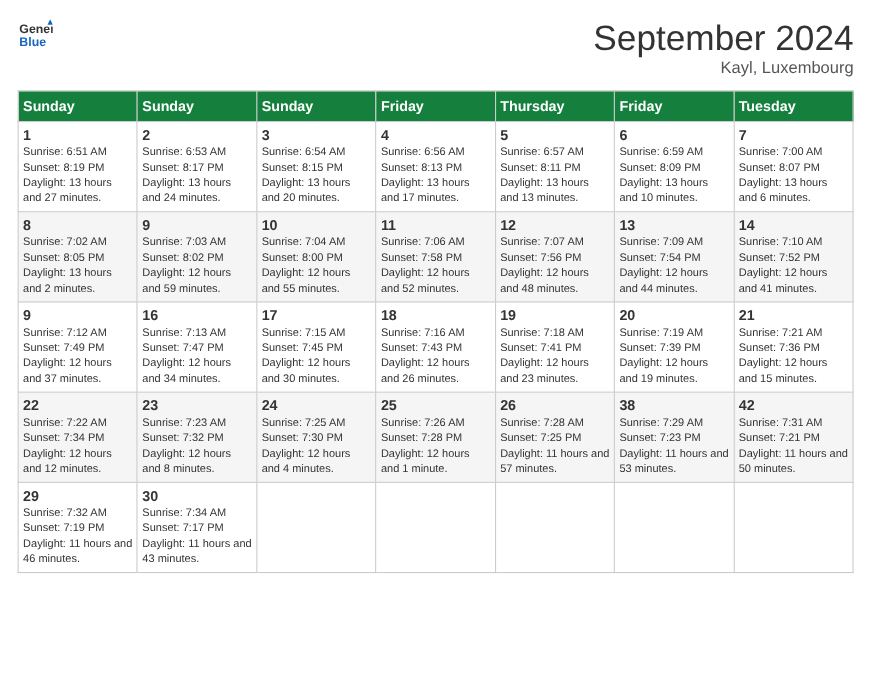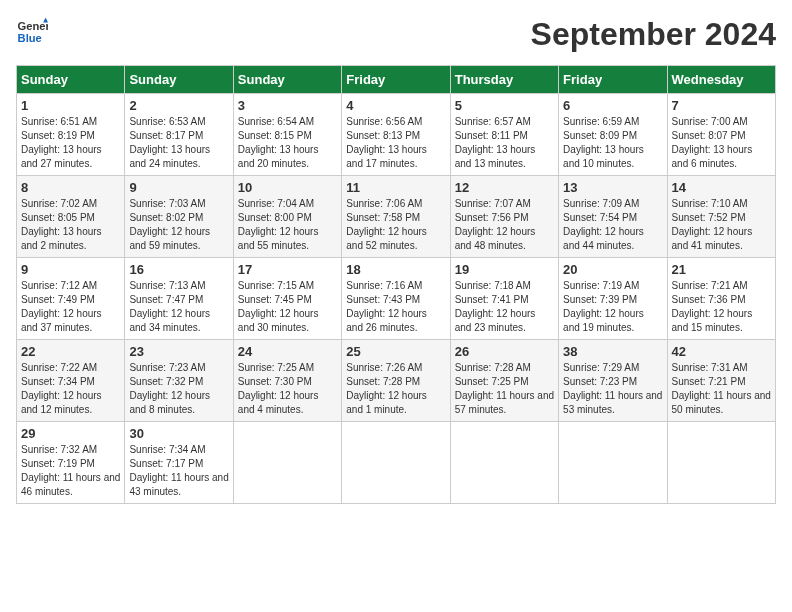--- a/index.html
+++ b/index.html
@@ -23,21 +23,21 @@
     }
     .logo-icon {
       width: 32px;
       height: 32px;
     }
     .title-block {
       text-align: right;
     }
     .month-title {
       font-size: 32px;
-      font-weight: bold;
+      font-weight: normal;
       color: #333;
     }
     .location {
       font-size: 15px;
       color: #555;
     }
     .calendar-table {
       width: 100%;
       border-collapse: collapse;
       font-size: 11px;
@@ -84,33 +84,34 @@
 <div class="header">
   <div class="logo">
     <svg class="logo-icon" viewBox="0 0 40 40">
       <text x="2" y="18" font-size="14" font-weight="bold" fill="#333">General</text>
       <text x="2" y="32" font-size="14" font-weight="bold" fill="#1565c0">Blue</text>
       <polygon points="34,8 40,8 37,2" fill="#1565c0"></polygon>
     </svg>
   </div>
   <div class="title-block">
     <div class="month-title">September 2024</div>
+    <div class="location">Kayl, Luxembourg</div>
   </div>
 </div>
 
 <table class="calendar-table">
   <thead>
     <tr>
     <th>Sunday</th>
         <th>Sunday</th>
         <th>Sunday</th>
         <th>Friday</th>
         <th>Thursday</th>
         <th>Friday</th>
-        <th>Wednesday</th>
+        <th>Tuesday</th>
       </tr>
   </thead>
   <tbody id="calendar-body">
   <tr>
         <td>
           <span class="day-number">1</span>
           <div class="day-detail">Sunrise: 6:51 AM<br>Sunset: 8:19 PM<br>Daylight: 13 hours and 27 minutes.</div>
         </td>
         <td>
           <span class="day-number">2</span>

